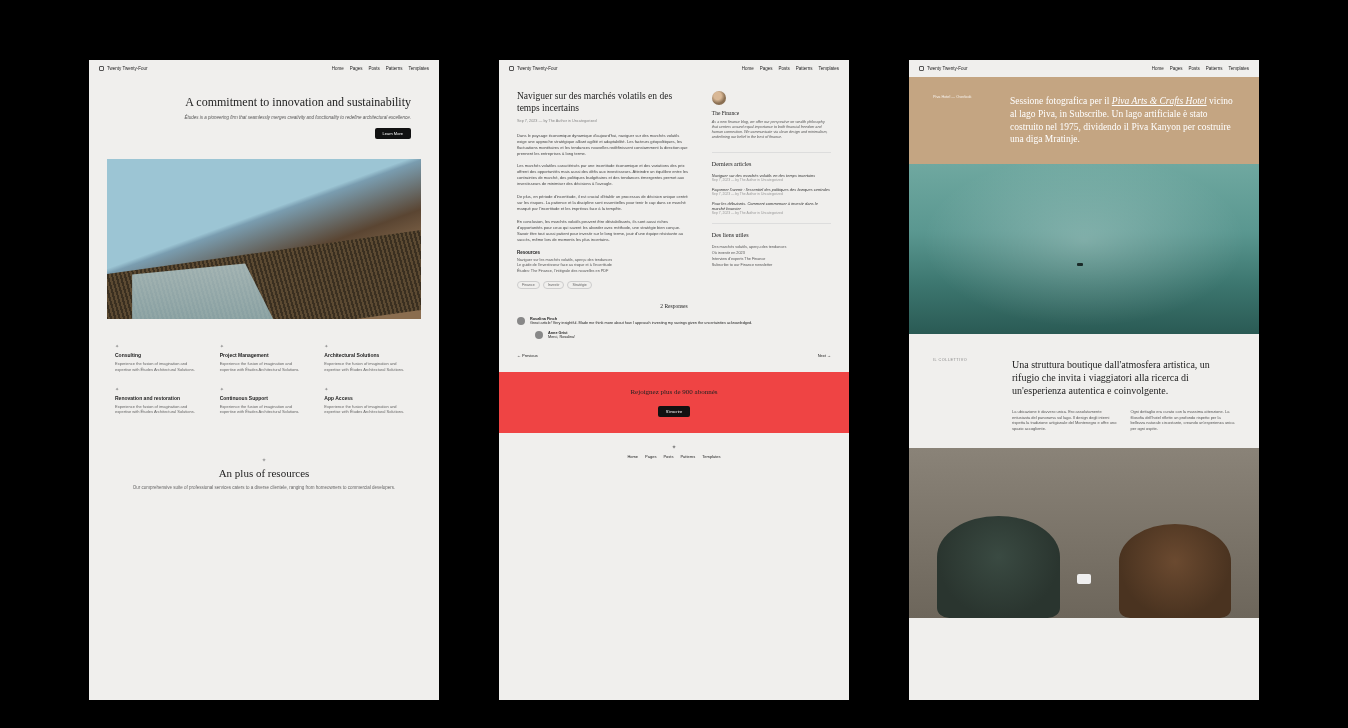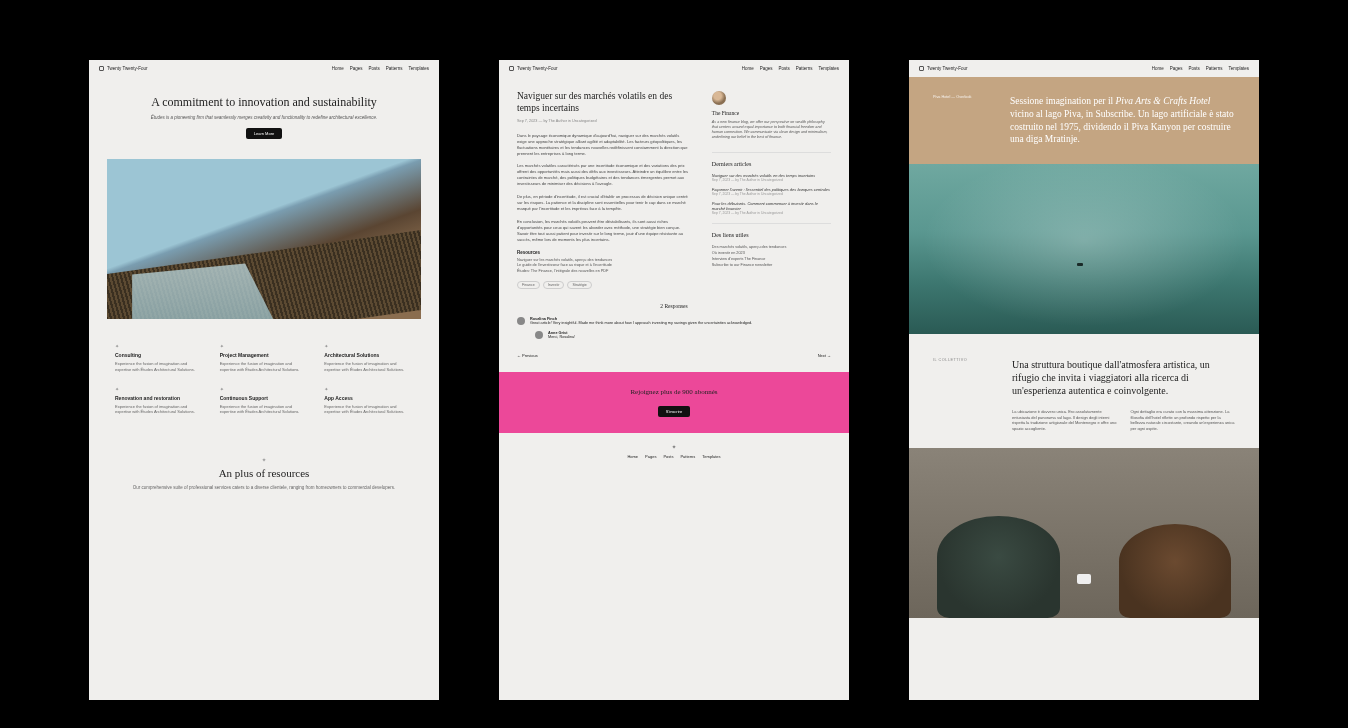--- a/index.html
+++ b/index.html
@@ -30,21 +30,21 @@
   padding: 6px 10px;
   font-size: 4.5px;
   background: #f0efed;
 }
 .brand { display: flex; align-items: center; gap: 3px; }
 .brand-icon { width: 5px; height: 5px; border: 0.5px solid #555; border-radius: 1px; }
 .nav-links { display: flex; gap: 6px; }
 .nav-links span { cursor: pointer; }
 .serif { font-family: Georgia, "Times New Roman", serif; }
 
-.m1 .hero { text-align: center; padding: 18px 28px 10px; }
+.m1 .hero { text-align: right; padding: 18px 28px 10px; }
 .m1 .hero h1 { font-size: 12px; font-weight: 400; line-height: 1.2; margin-bottom: 6px; }
 .m1 .hero p { font-size: 4.5px; color: #555; margin-bottom: 8px; font-style: italic; }
 .m1 .btn { background: #111; color: #fff; display: inline-block; padding: 3px 8px; font-size: 4px; border-radius: 2px; }
 .m1 .hero-img { margin: 10px 18px; height: 160px; background: linear-gradient(160deg,#9cc5d4 40%,#7a9db0 42%,#5a4532 60%,#8a6d4f 75%); position: relative; overflow: hidden; }
 .m1 .hero-img::before { content:""; position:absolute; left:0; right:0; top:58%; height:50%; background:repeating-linear-gradient(75deg,#3a2f20 0 2px,#5c4a32 2px 4px); transform: skewY(-8deg); }
 .m1 .hero-img::after { content:""; position:absolute; left:8%; bottom:0; width:45%; height:35%; background:linear-gradient(#b8d0d4,#9cbcc2); clip-path: polygon(0 100%,100% 100%,80% 0,0 20%); opacity:0.8;}
 .m1 .sec { text-align: center; padding: 28px 30px 8px; }
 .m1 .sec .ast { color: #999; font-size: 6px; margin-bottom: 4px; }
 .m1 .sec h2 { font-size: 11px; font-weight: 400; margin-bottom: 6px; }
 .m1 .sec p { font-size: 4.5px; color: #666; }
@@ -73,31 +73,31 @@
 .m2 .plist .pmeta { font-size: 3.4px; color: #999; }
 .m2 .links li { font-size: 3.8px; color: #555; list-style: none; line-height: 1.6; }
 .m2 .comments { padding: 0 18px; }
 .m2 .comments h3 { font-size: 5.5px; text-align: center; margin-bottom: 8px; font-weight: 400;}
 .m2 .com { display: flex; gap: 5px; margin-bottom: 6px; }
 .m2 .com .cav { width: 8px; height: 8px; border-radius: 50%; background: #888; flex-shrink:0; }
 .m2 .com .cb { font-size: 3.8px; }
 .m2 .com .cb .cn { font-weight: 600; }
 .m2 .com.reply { margin-left: 18px; }
 .m2 .pnav { display: flex; justify-content: space-between; padding: 8px 18px 14px; font-size: 4px; }
-.m2 .newsletter { background: #ec4899; margin: 0 0; padding: 16px; text-align: center; }
+.m2 .newsletter { background: #ef4444; margin: 0 0; padding: 16px; text-align: center; }
 .m2 .newsletter h3 { font-size: 7px; font-weight: 400; margin-bottom: 10px; }
 .m2 .newsletter .btn { background: #111; color: #fff; padding: 3px 8px; border-radius: 2px; font-size: 4px; display: inline-block;}
 .m2 .footer { text-align: center; padding: 10px; }
 .m2 .footer .fi { font-size: 6px; color: #777; margin-bottom: 4px; }
 .m2 .footer .flinks { display: flex; justify-content: center; gap: 7px; font-size: 4px; }
 
 .m3 .top { background: #c4a582; padding: 18px 24px; display: flex; gap: 22px; color: #fff; }
 .m3 .top .crumb { font-size: 3.8px; opacity: 0.85; flex: 0 0 55px; }
 .m3 .top .lead { font-size: 9.5px; line-height: 1.35; font-weight: 400; flex: 1; }
-.m3 .top .lead em { font-style: italic; }
+.m3 .top .lead em { font-style: italic; text-decoration: underline; }
 .m3 .photo { height: 170px; background: linear-gradient(#6fa8a0 0%,#5a9790 40%,#3d7770 70%,#2a5a54 100%); position: relative; overflow: hidden; }
 .m3 .photo::after { content:""; position:absolute; left:48%; top:58%; width:6px; height:3px; background:#1a2a28; border-radius:1px; }
 .m3 .photo::before { content:""; position:absolute; inset:0; background: radial-gradient(ellipse at 50% 45%, rgba(255,255,255,0.25), transparent 65%);}
 .m3 .section2 { padding: 24px 24px 16px; display: flex; gap: 24px; }
 .m3 .section2 .lab { font-size: 3.8px; color: #888; text-transform: uppercase; letter-spacing: 0.5px; flex: 0 0 55px; }
 .m3 .section2 .txt { flex: 1; }
 .m3 .section2 h2 { font-size: 10px; font-weight: 400; line-height: 1.3; margin-bottom: 12px; font-family: Liberation Serif, serif; }
 .m3 .cols { display: flex; gap: 14px; }
 .m3 .cols p { font-size: 4px; color: #555; line-height: 1.4; flex: 1; }
 .m3 .room { height: 170px; background: linear-gradient(#8a8378,#6d665b); position: relative; overflow: hidden; }
@@ -280,21 +280,21 @@
       <span>Home</span>
       <span>Pages</span>
       <span>Posts</span>
       <span>Patterns</span>
       <span>Templates</span>
     </div>
   </div>
   <div class="top">
     <div class="crumb">Piva Hotel — Overlook</div>
     <div class="lead serif">
-      <span>Sessione imagination per il </span><em>Piva Arts &amp; Crafts Hotel</em><span> vicino al lago Piva, in Subscribe. Un lago artificiale è stato costruito nel 1975, dividendo il Piva Kanyon per costruire una diga Mratinje.</span>
+      <span>Sessione fotografica per il </span><em>Piva Arts &amp; Crafts Hotel</em><span> vicino al lago Piva, in Subscribe. Un lago artificiale è stato costruito nel 1975, dividendo il Piva Kanyon per costruire una diga Mratinje.</span>
     </div>
   </div>
   <div class="photo"></div>
   <div class="section2">
     <div class="lab">Il collettivo</div>
     <div class="txt">
       <h2 class="serif">Una struttura boutique dall'atmosfera artistica, un rifugio che invita i viaggiatori alla ricerca di un'esperienza autentica e coinvolgente.</h2>
       <div class="cols">
         <p>La ubicazione è davvero unica. Ero assolutamente entusiasta del panorama sul lago. Il design degli interni rispetta la tradizione artigianale del Montenegro e offre uno spazio accogliente.</p>
         <p>Ogni dettaglio era curato con la massima attenzione. La filosofia dell'hotel riflette un profondo rispetto per la bellezza naturale circostante, creando un'esperienza unica per ogni ospite.</p>

